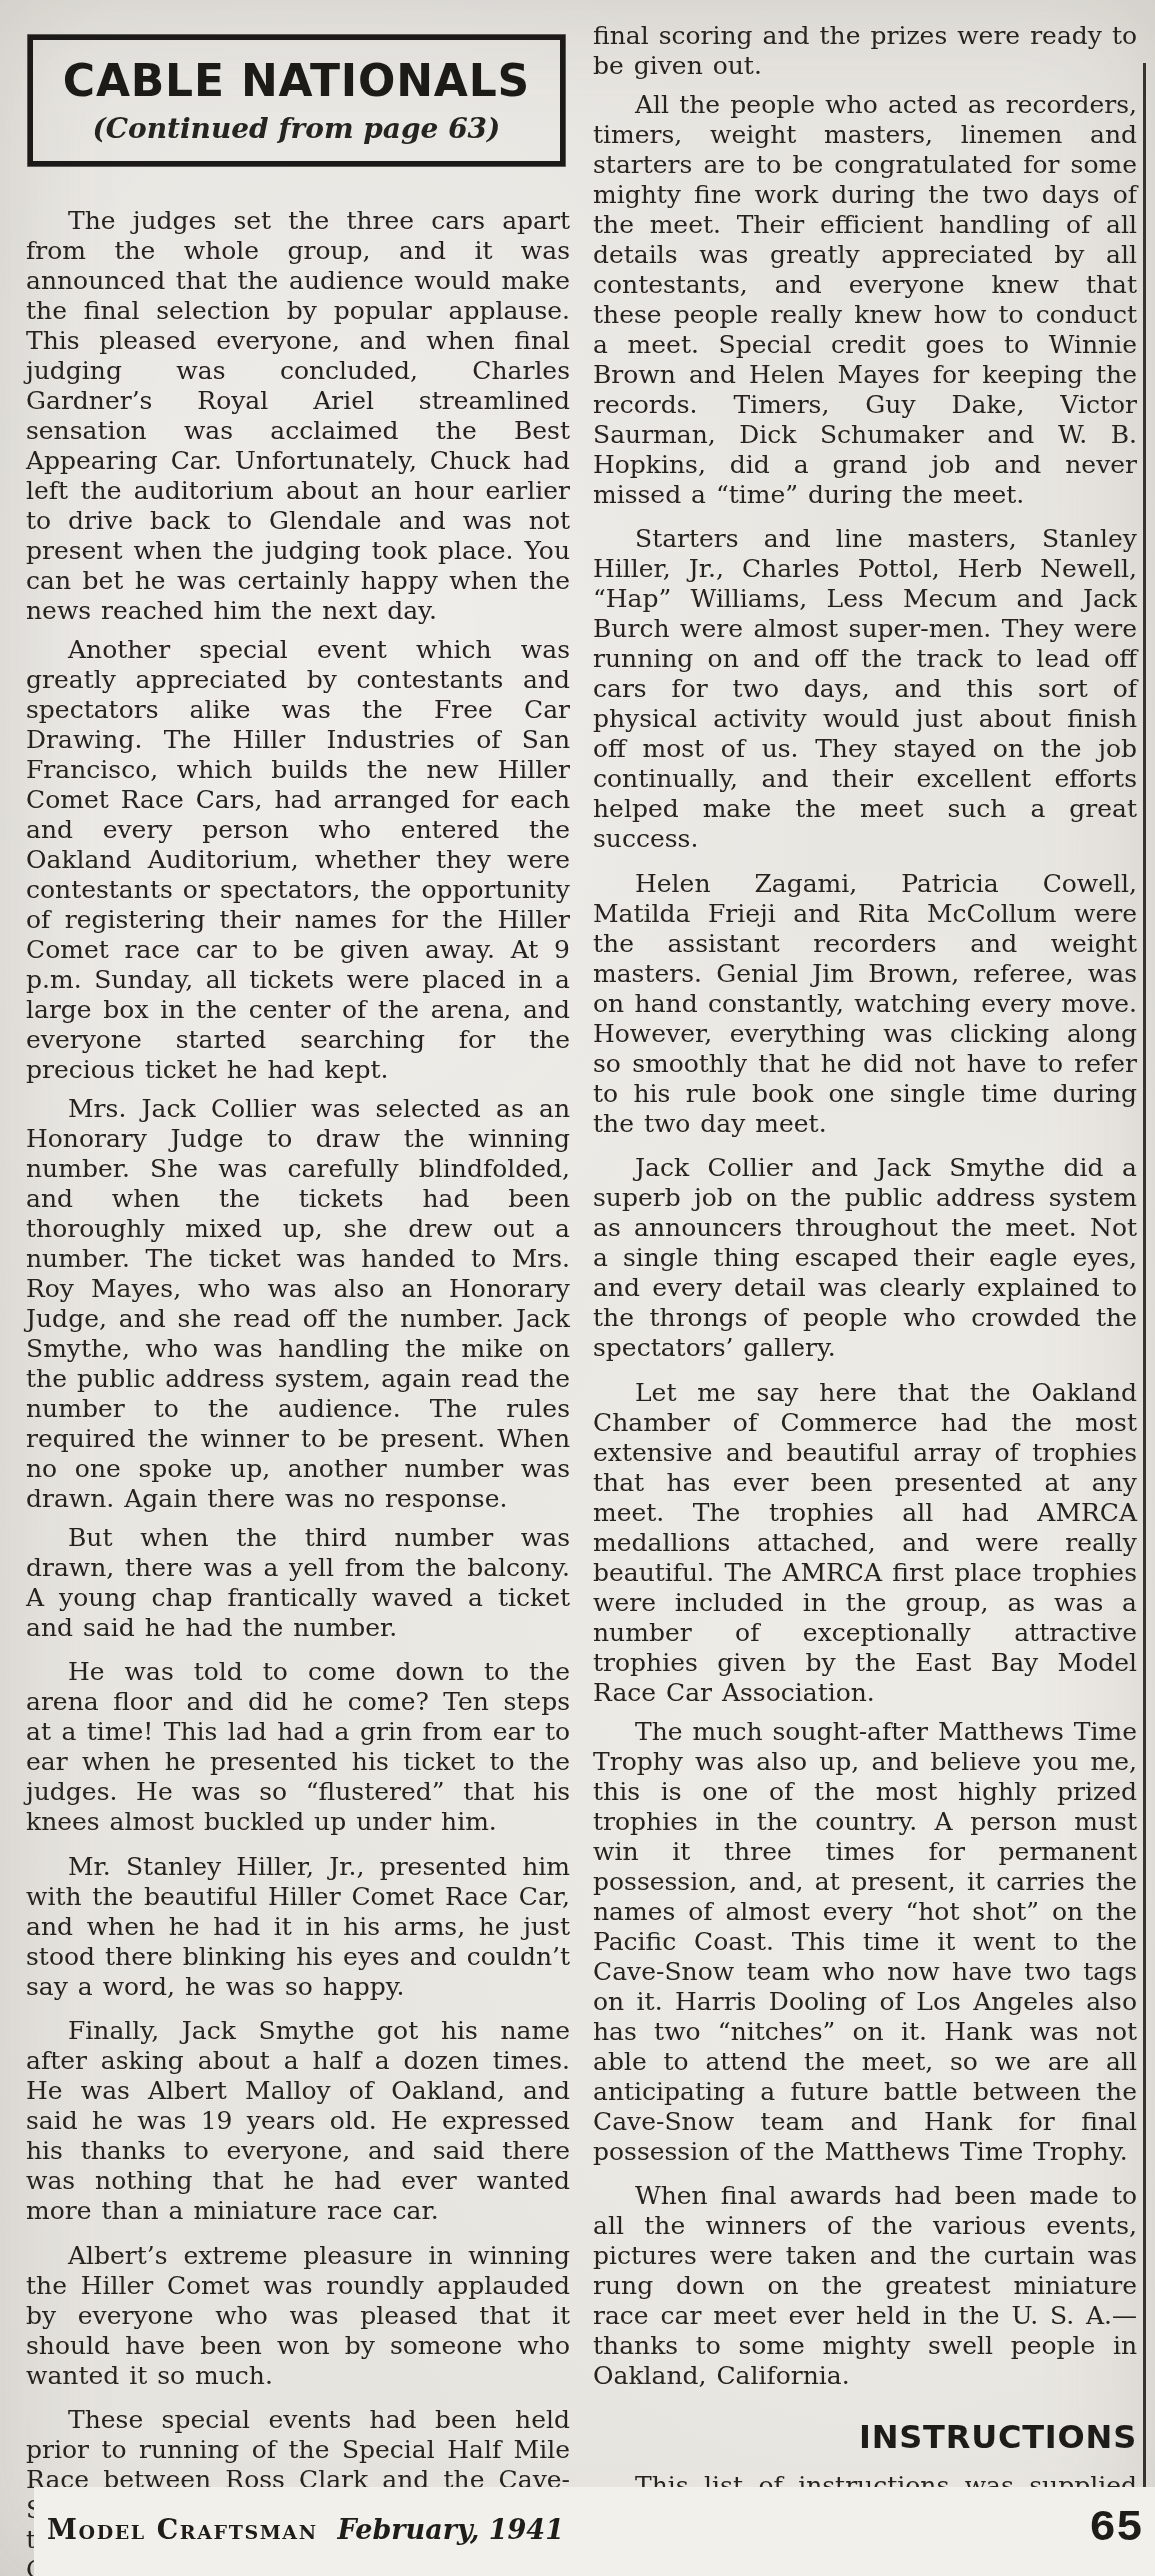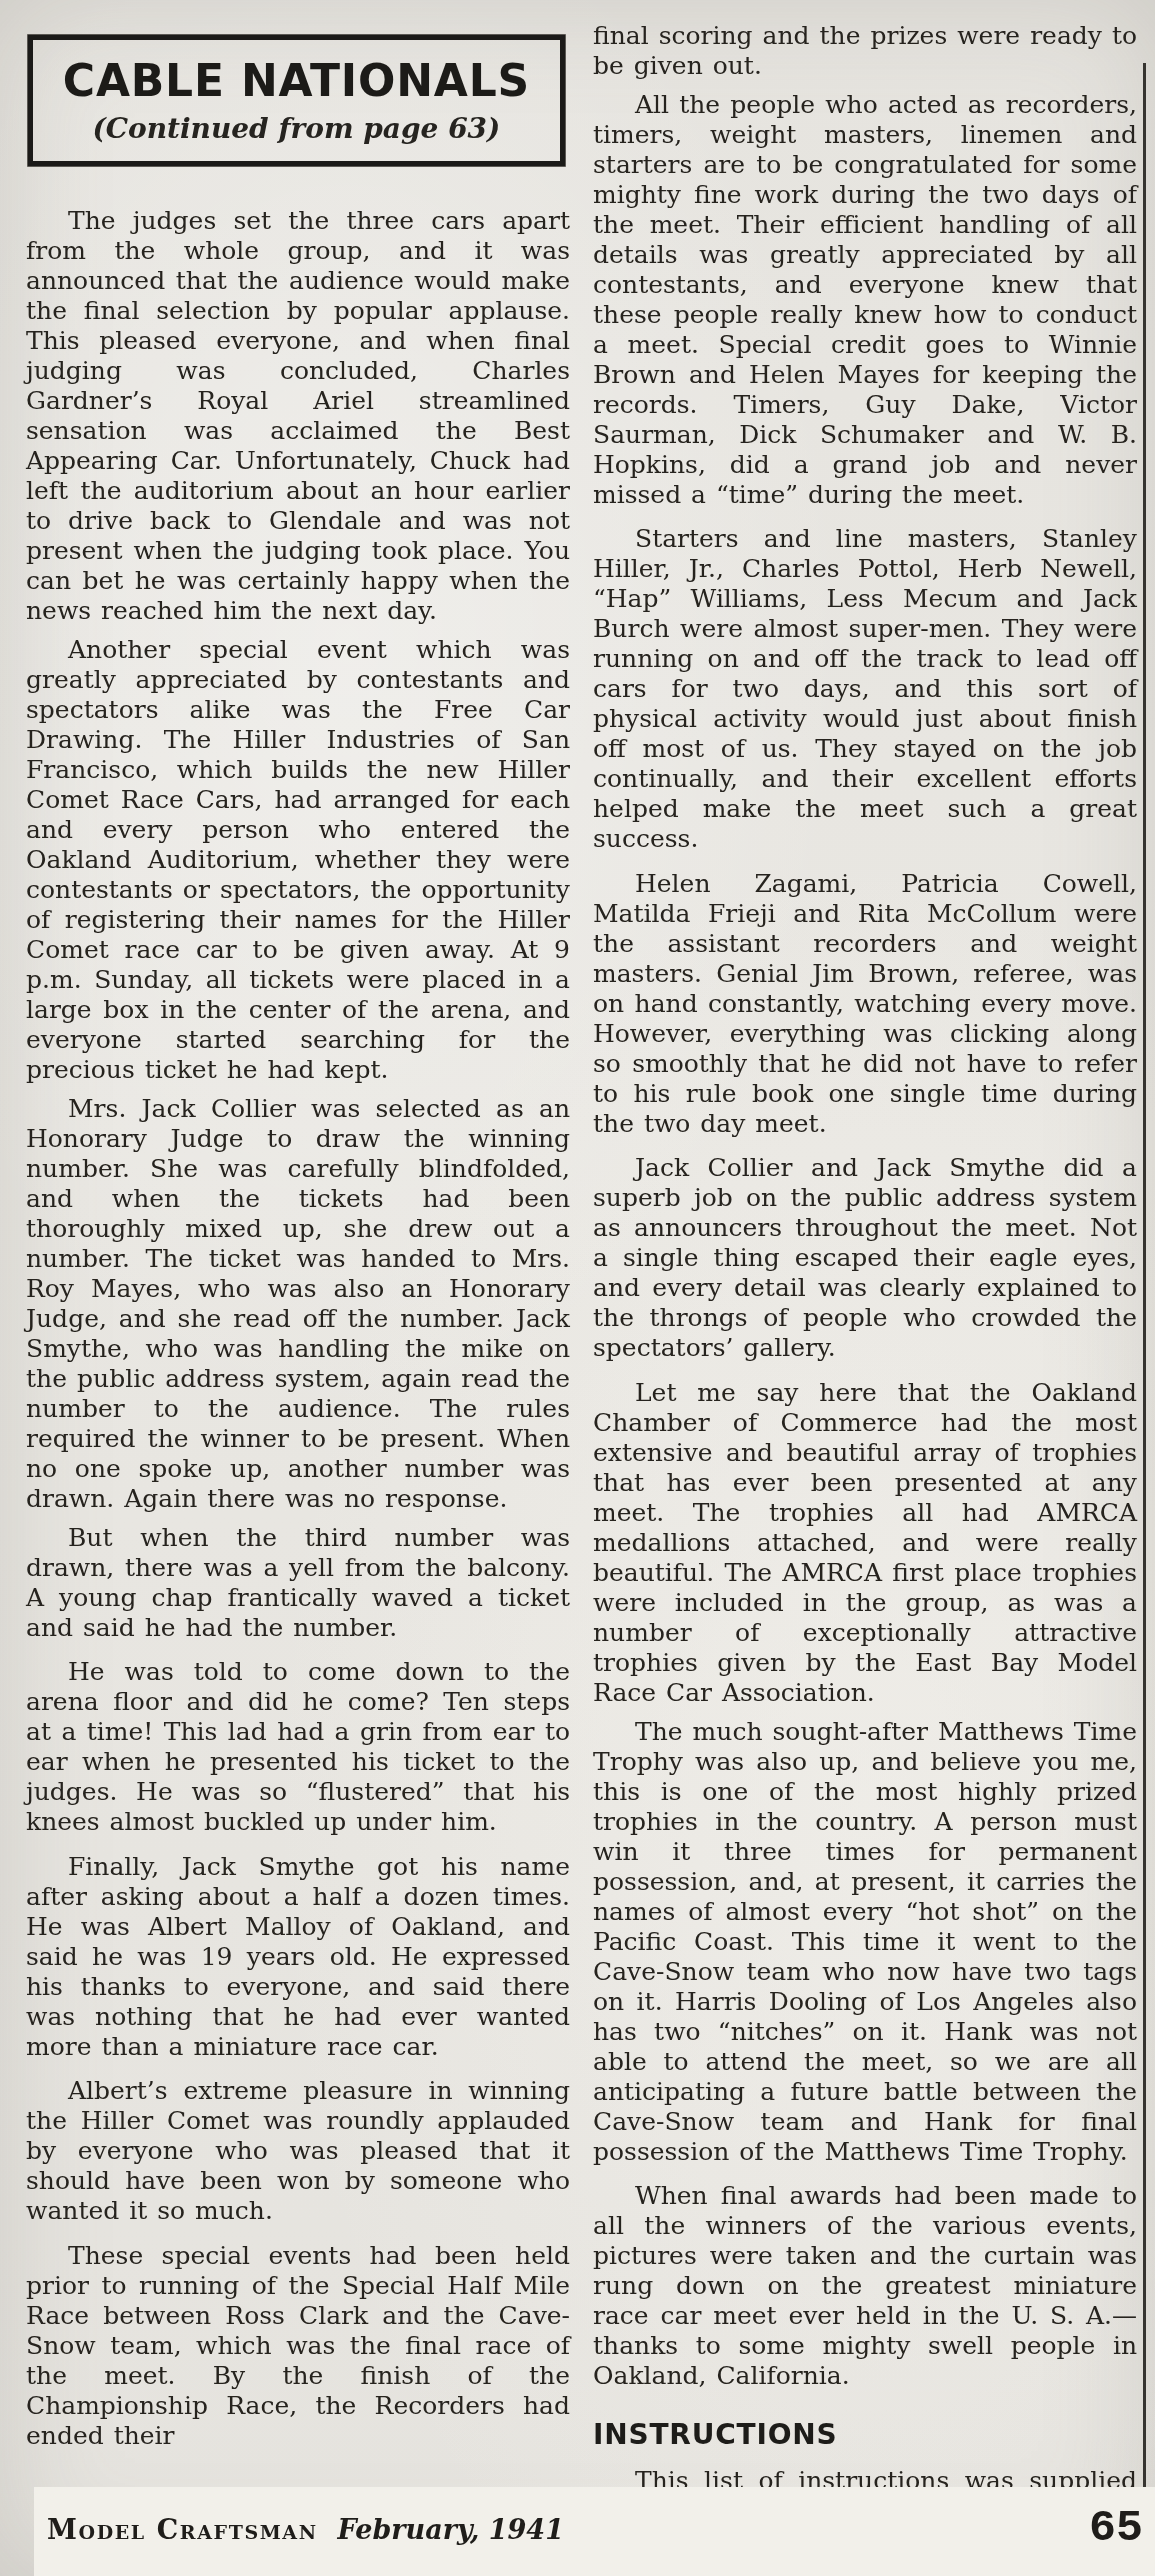--- a/index.html
+++ b/index.html
@@ -57,23 +57,23 @@
     word-spacing: 2px;
     color: #26231e;
   }
   p.body-par.noindent { text-indent: 0; margin-top: 0; }
   p.body-par.gap { margin-top: 14.5px; }
 
   .instructions { margin-top: 27px; }
   .instructions-heading {
     font-family: "DejaVu Sans", "Liberation Sans", sans-serif;
     font-weight: 700;
-    font-size: 28px;
+    font-size: 32px;
     letter-spacing: 0.8px;
-    text-align: left;
+    text-align: right;
     color: #1d1c19;
     margin: 0 0 14.5px 0;
   }
   .continued-on {
     font-style: italic;
     font-weight: 700;
     font-size: 26.6px;
     text-align: center;
     margin-top: 8px;
     color: #2a2722;
@@ -128,20 +128,21 @@
     <div class="title-box">
       <div class="title">CABLE NATIONALS</div>
       <div class="subtitle">(Continued from page 63)</div>
     </div>
 
     <p class="body-par">The judges set the three cars apart from the whole group, and it was announced that the audience would make the final selection by popular applause. This pleased everyone, and when final judging was concluded, Charles Gardner’s Royal Ariel streamlined sensation was acclaimed the Best Appearing Car. Unfortunately, Chuck had left the auditorium about an hour earlier to drive back to Glendale and was not present when the judging took place. You can bet he was certainly happy when the news reached him the next day.</p>
     <p class="body-par">Another special event which was greatly appreciated by contestants and spectators alike was the Free Car Drawing. The Hiller Industries of San Francisco, which builds the new Hiller Comet Race Cars, had arranged for each and every person who entered the Oakland Auditorium, whether they were contestants or spectators, the opportunity of registering their names for the Hiller Comet race car to be given away. At 9 p.m. Sunday, all tickets were placed in a large box in the center of the arena, and everyone started searching for the precious ticket he had kept.</p>
     <p class="body-par">Mrs. Jack Collier was selected as an Honorary Judge to draw the winning number. She was carefully blindfolded, and when the tickets had been thoroughly mixed up, she drew out a number. The ticket was handed to Mrs. Roy Mayes, who was also an Honorary Judge, and she read off the number. Jack Smythe, who was handling the mike on the public address system, again read the number to the audience. The rules required the winner to be present. When no one spoke up, another number was drawn. Again there was no response.</p>
     <p class="body-par">But when the third number was drawn, there was a yell from the balcony. A young chap frantically waved a ticket and said he had the number.</p>
     <p class="body-par gap">He was told to come down to the arena floor and did he come? Ten steps at a time! This lad had a grin from ear to ear when he presented his ticket to the judges. He was so “flustered” that his knees almost buckled up under him.</p>
+    <p class="body-par gap">Mr. Stanley Hiller, Jr., presented him with the beautiful Hiller Comet Race Car, and when he had it in his arms, he just stood there blinking his eyes and couldn’t say a word, he was so happy.</p>
     <p class="body-par gap">Finally, Jack Smythe got his name after asking about a half a dozen times. He was Albert Malloy of Oakland, and said he was 19 years old. He expressed his thanks to everyone, and said there was nothing that he had ever wanted more than a miniature race car.</p>
     <p class="body-par gap">Albert’s extreme pleasure in winning the Hiller Comet was roundly applauded by everyone who was pleased that it should have been won by someone who wanted it so much.</p>
     <p class="body-par gap">These special events had been held prior to running of the Special Half Mile Race between Ross Clark and the Cave-Snow team, which was the final race of the meet. By the finish of the Championship Race, the Recorders had ended their</p>
   </div>
 
   <div class="col col-right">
     <p class="body-par noindent">final scoring and the prizes were ready to be given out.</p>
     <p class="body-par">All the people who acted as recorders, timers, weight masters, linemen and starters are to be congratulated for some mighty fine work during the two days of the meet. Their efficient handling of all details was greatly appreciated by all contestants, and everyone knew that these people really knew how to conduct a meet. Special credit goes to Winnie Brown and Helen Mayes for keeping the records. Timers, Guy Dake, Victor Saurman, Dick Schumaker and W. B. Hopkins, did a grand job and never missed a “time” during the meet.</p>
     <p class="body-par gap">Starters and line masters, Stanley Hiller, Jr., Charles Pottol, Herb Newell, “Hap” Williams, Less Mecum and Jack Burch were almost super-men. They were running on and off the track to lead off cars for two days, and this sort of physical activity would just about finish off most of us. They stayed on the job continually, and their excellent efforts helped make the meet such a great success.</p>
     <p class="body-par gap">Helen Zagami, Patricia Cowell, Matilda Frieji and Rita McCollum were the assistant recorders and weight masters. Genial Jim Brown, referee, was on hand constantly, watching every move. However, everything was clicking along so smoothly that he did not have to refer to his rule book one single time during the two day meet.</p>

